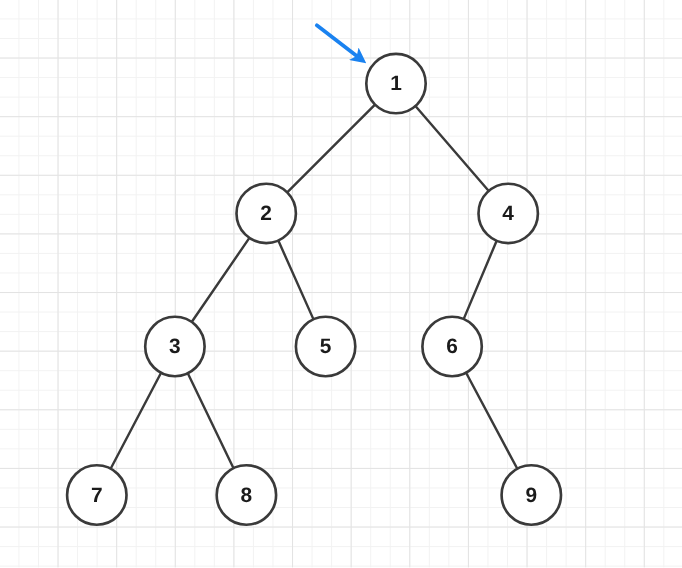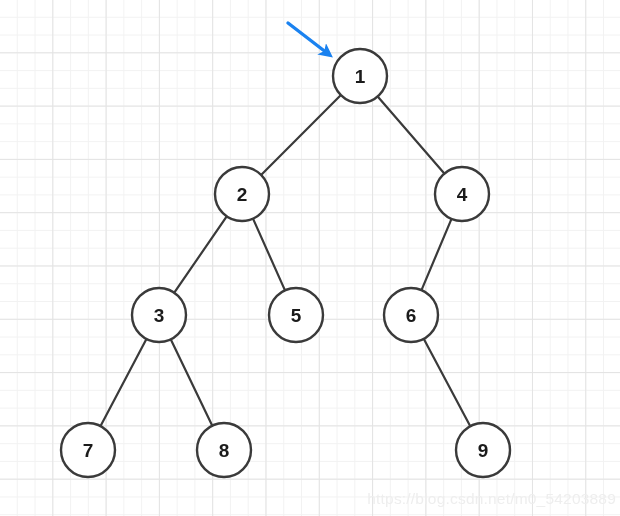--- a/index.html
+++ b/index.html
@@ -134,15 +134,14 @@
         <g>
           <circle cx="483" cy="450" r="27" class="node-circle" fill="#ffffff" stroke="#3a3a3a"></circle>
           <text x="483" y="450.5" class="node-label">9</text>
         </g>
       </g>
     <g id="annotation-group">
         <line x1="288" y1="23" x2="327" y2="53" class="pointer-arrow-line" stroke="#1a82f0" marker-end="url(#arrowhead)"></line>
       </g>
   </svg>
 
-  <div class="watermark-text">https://blog.csdn.net/m0_54203889</div>
 
 </div>
 
 </body></html>

